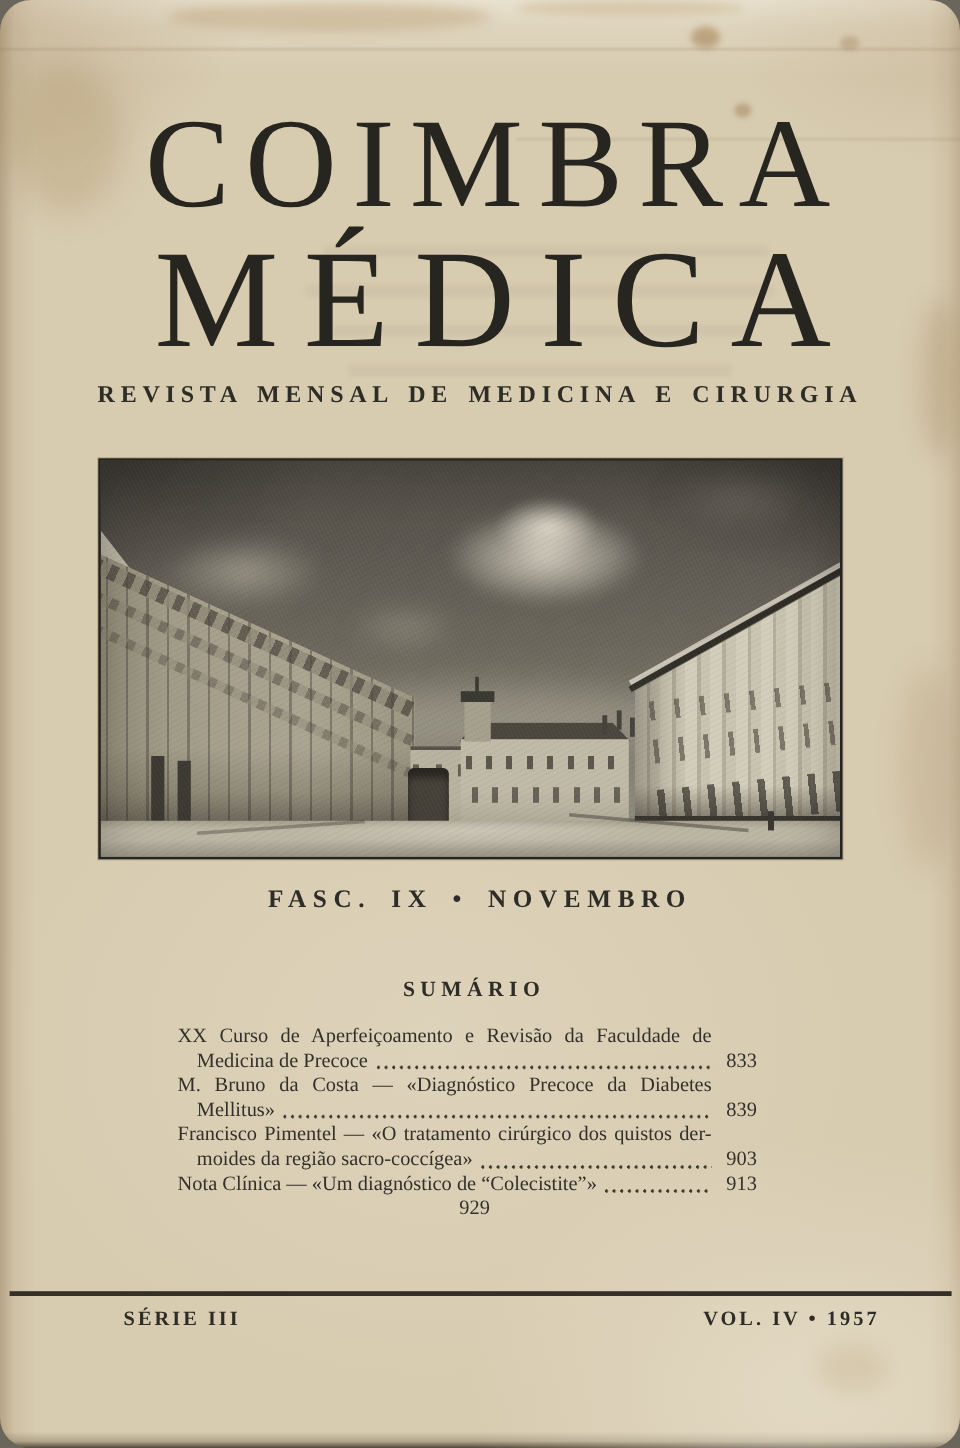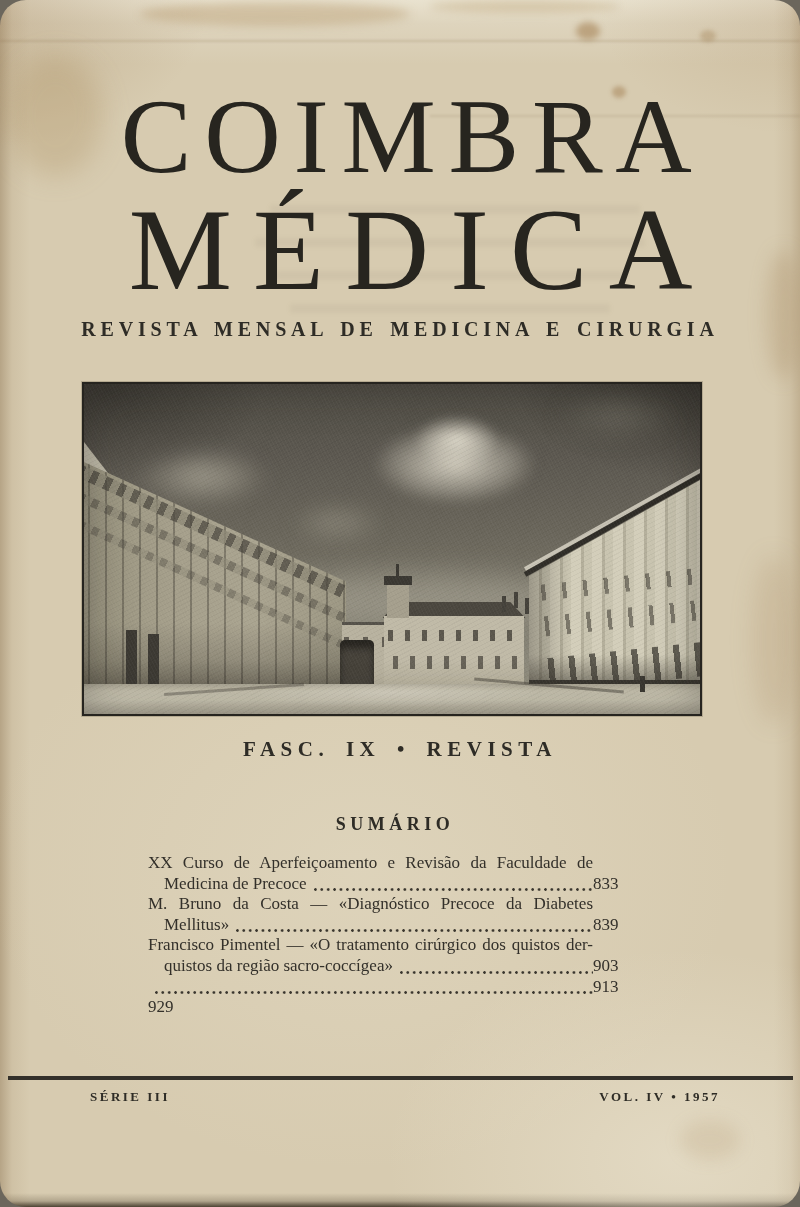--- a/index.html
+++ b/index.html
@@ -141,25 +141,25 @@
       font-size:18px;font-weight:bold;letter-spacing:4.5px;color:#2e2c26;}
   .toc{position:absolute;top:853px;left:148px;width:495px;font-size:17px;line-height:20.6px;color:#33302a;}
   .toc-row{display:flex;}
   .toc-just{width:445px;text-align:justify;text-align-last:justify;word-spacing:1px;}
   .toc-body{display:flex;width:445px;}
   .toc-body.indent{padding-left:16px;width:429px;}
   .toc-text{white-space:nowrap;}
   .leader{flex:1;align-self:flex-end;height:3px;margin:0 0 3px 7px;
       background-image:radial-gradient(circle at 1.4px 1.5px, #3a362e 1.15px, rgba(0,0,0,0) 1.5px);
       background-size:6.4px 3px;background-repeat:repeat-x;}
-  .toc-page{flex:1;text-align:left;}
+  .toc-page{flex:1;text-align:center;}
 
   .footer-rule{position:absolute;top:1076px;left:8px;width:785px;height:4px;background:#33302a;}
-  .footer-row{position:absolute;top:1089px;left:90px;width:630px;display:flex;
-      justify-content:space-between;font-size:13px;font-weight:bold;letter-spacing:2.5px;color:#2e2c26;}
+  .footer-row{position:absolute;top:1089px;left:103px;width:630px;display:flex;
+      justify-content:space-between;font-size:17px;font-weight:bold;letter-spacing:2.5px;color:#2e2c26;}
 </style>
 </head>
 <body>
 
 <div class="page">
 
   <div class="stain" style="top:2px;left:140px;width:270px;height:24px;background:rgba(172,136,86,0.32);filter:blur(5px);"></div>
   <div class="stain" style="top:0;left:430px;width:190px;height:13px;background:rgba(180,148,98,0.30);filter:blur(4px);"></div>
   <div class="stain" style="top:56px;left:8px;width:95px;height:120px;background:rgba(165,130,80,0.25);filter:blur(13px);"></div>
   <div class="stain" style="top:22px;left:576px;width:24px;height:18px;background:rgba(148,106,56,0.45);filter:blur(3px);"></div>
@@ -218,21 +218,21 @@
       <div class="ph plaza"></div>
       <div class="ph ramp-line"></div>
       <div class="ph ramp-line2"></div>
       <div class="ph figure"></div>
 
       <div class="ph grain"></div>
       <div class="ph vignette"></div>
     </div>
   </figure>
 
-  <div class="issue-line">FASC. IX • REVISTA</div>
+  <div class="issue-line">FASC. IX • NOVEMBRO</div>
   <div class="toc-heading">SUMÁRIO</div>
 
   <div class="toc">
 
     <div>
       <div class="toc-just">XX Curso de Aperfeiçoamento e Revisão da Faculdade de</div>
       <div class="toc-row">
         <div class="toc-body indent">
           <span class="toc-text">Medicina de Precoce</span>
           <span class="leader"></span>
@@ -249,30 +249,31 @@
           <span class="leader"></span>
         </div>
         <span class="toc-page">839</span>
       </div>
     </div>
 
     <div>
       <div class="toc-just">Francisco Pimentel — «O tratamento cirúrgico dos quistos der-</div>
       <div class="toc-row">
         <div class="toc-body indent">
-          <span class="toc-text">quistos da região sacro-coccígea»</span>
+          <span class="toc-text">moides da região sacro-coccígea»</span>
           <span class="leader"></span>
         </div>
         <span class="toc-page">903</span>
       </div>
     </div>
 
     <div>
       <div class="toc-row">
         <div class="toc-body">
+          <span class="toc-text">Nota Clínica — «Um diagnóstico de “Colecistite”»</span>
           <span class="leader"></span>
         </div>
         <span class="toc-page">913</span>
       </div>
     </div>
 
 
     <div>
       <div class="toc-row">
         <span class="toc-page">929</span>

